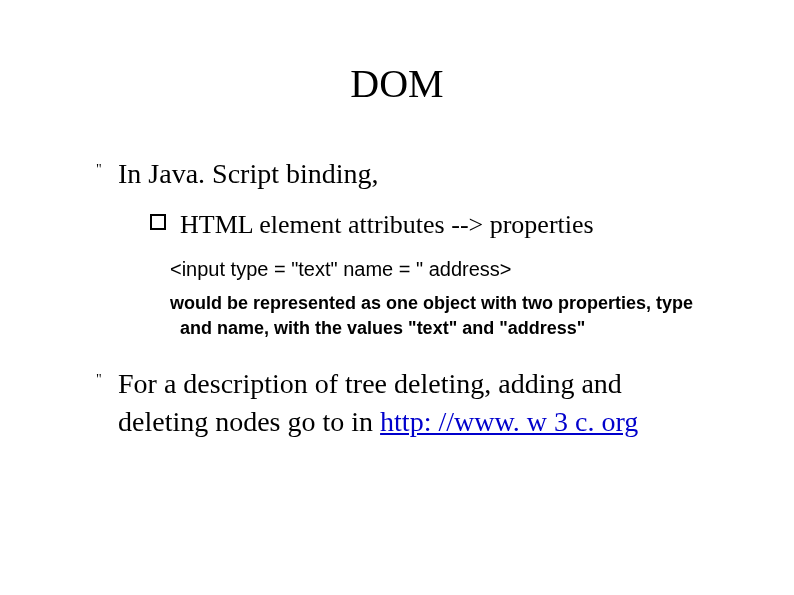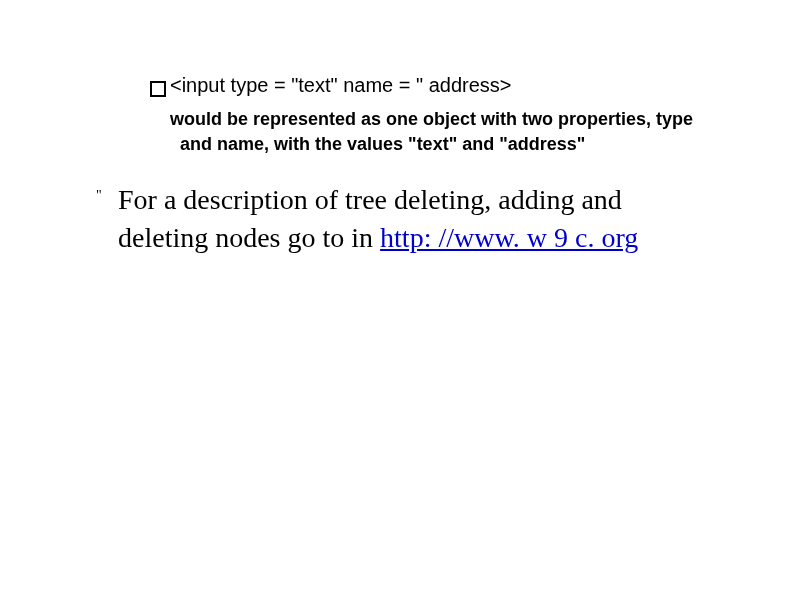--- a/index.html
+++ b/index.html
@@ -83,32 +83,40 @@
   .link {
     color: #0000cc;
     text-decoration: underline;
   }
 </style>
 </head>
 <body>
 
 <div class="slide">
 
+  <h1 class="title">DOM</h1>
 
+  <div class="bullet-main">
+    <span>In Java. Script binding,</span>
+  </div>
 
   <div class="sub-bullets">
     <div class="sub-bullet">
       <span class="checkbox-icon"></span>
+    </div>
+    <div class="sub-bullet">
+      <span class="checkbox-icon"></span>
+      <span>HTML element attributes --&gt; properties</span>
     </div>
   </div>
 
   <div class="example-block">
     <div class="example-code">&lt;input type = "text" name = " address&gt;</div>
     <div class="example-desc">
       <span>would be represented as one object with two properties, </span><span class="mono">type</span><span> and </span><span class="mono">name</span><span>, with the values </span><span class="mono">"text"</span><span> and </span><span class="mono">"address"</span>
     </div>
   </div>
 
   <div class="bullet-main bullet-last">
-    <span>For a description of tree deleting, adding and deleting nodes go to in </span><span class="link">http: //www. w 9 c. org</span>
+    <span>For a description of tree deleting, adding and deleting nodes go to in </span><span class="link">http: //www. w 3 c. org</span>
   </div>
 
 </div>
 
 </body></html>

